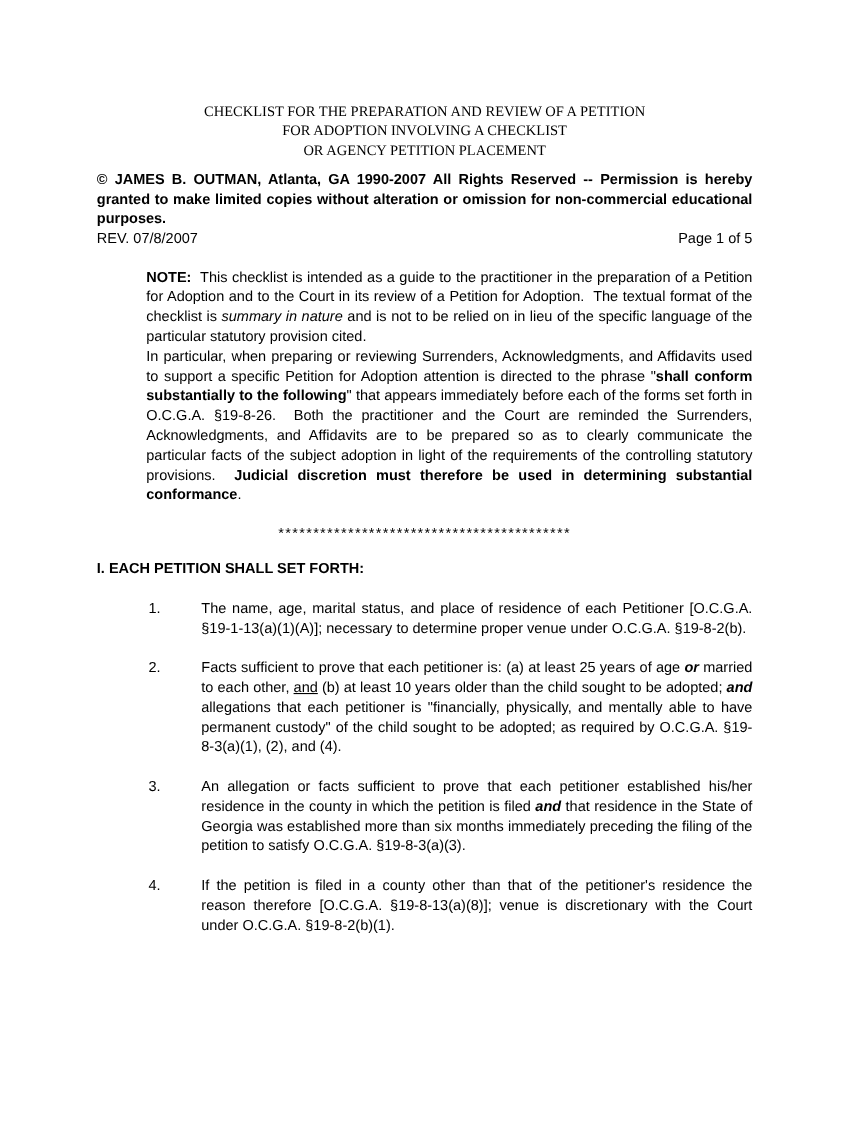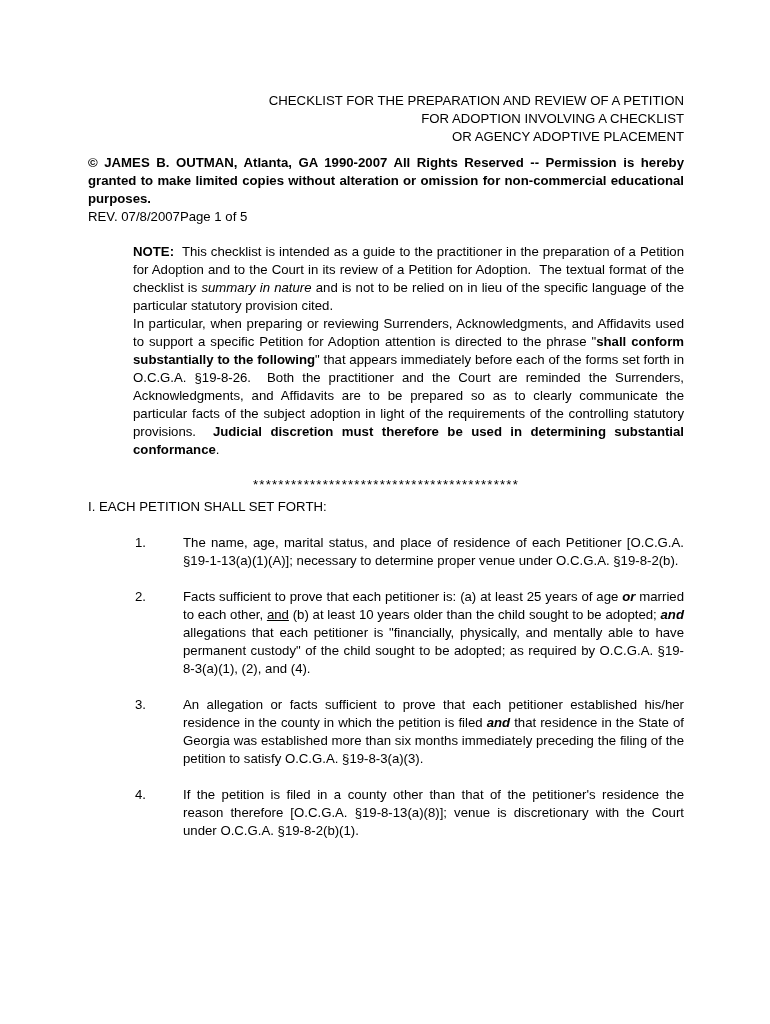--- a/index.html
+++ b/index.html
@@ -9,64 +9,64 @@
     width: 770px;
     height: 1024px;
     background: #ffffff;
     color: #000000;
     font-family: "Liberation Sans", sans-serif;
     font-size: 13.2px;
     line-height: 18px;
     padding: 92px 86px 40px 88px;
     overflow: hidden;
   }
-  .doc-title { text-align: right; }
+  .doc-title { text-align: center; font-family: Liberation Serif, serif; }
   .copyright { margin-top: 8px; }
   .copyright-text {
     text-align: justify;
     text-align-last: justify;
     font-weight: bold;
     -moz-text-align-last: justify;
   }
-  .rev-row { display: flex; justify-content: flex-start; }
+  .rev-row { display: flex; justify-content: space-between; }
   .note {
     margin-top: 17px;
     margin-left: 45px;
     text-align: justify;
   }
   .separator {
     margin-top: 17px;
     text-align: center;
     letter-spacing: 1.2px;
     white-space: nowrap;
   }
   .section-heading {
-    margin-top: 4px;
+    margin-top: 14px;
     font-size: 13.2px;
-    font-weight: normal;
+    font-weight: bold;
     line-height: 18px;
   }
   .items { margin-top: 18px; margin-left: 47px; list-style: none; }
   .item {
     position: relative;
     padding-left: 48px;
     margin-bottom: 18px;
     text-align: justify;
   }
   .item .num { position: absolute; left: 0; top: 0; }
 </style>
 </head>
 <body>
 
 <div class="page">
 
   <header class="doc-title">
     <div>CHECKLIST FOR THE PREPARATION AND REVIEW OF A PETITION</div>
     <div>FOR ADOPTION INVOLVING A CHECKLIST</div>
-    <div>OR AGENCY ADOPTIVE PLACEMENT</div>
+    <div>OR AGENCY PETITION PLACEMENT</div>
   </header>
 
   <section class="copyright">
     <p class="copyright-text">© JAMES B. OUTMAN, Atlanta, GA 1990-2007 All Rights Reserved -- Permission is hereby granted to make limited copies without alteration or omission for non-commercial educational purposes.</p>
     <div class="rev-row">
       <span>REV. 07/8/2007</span>
       <span>Page 1 of 5</span>
     </div>
   </section>
 

